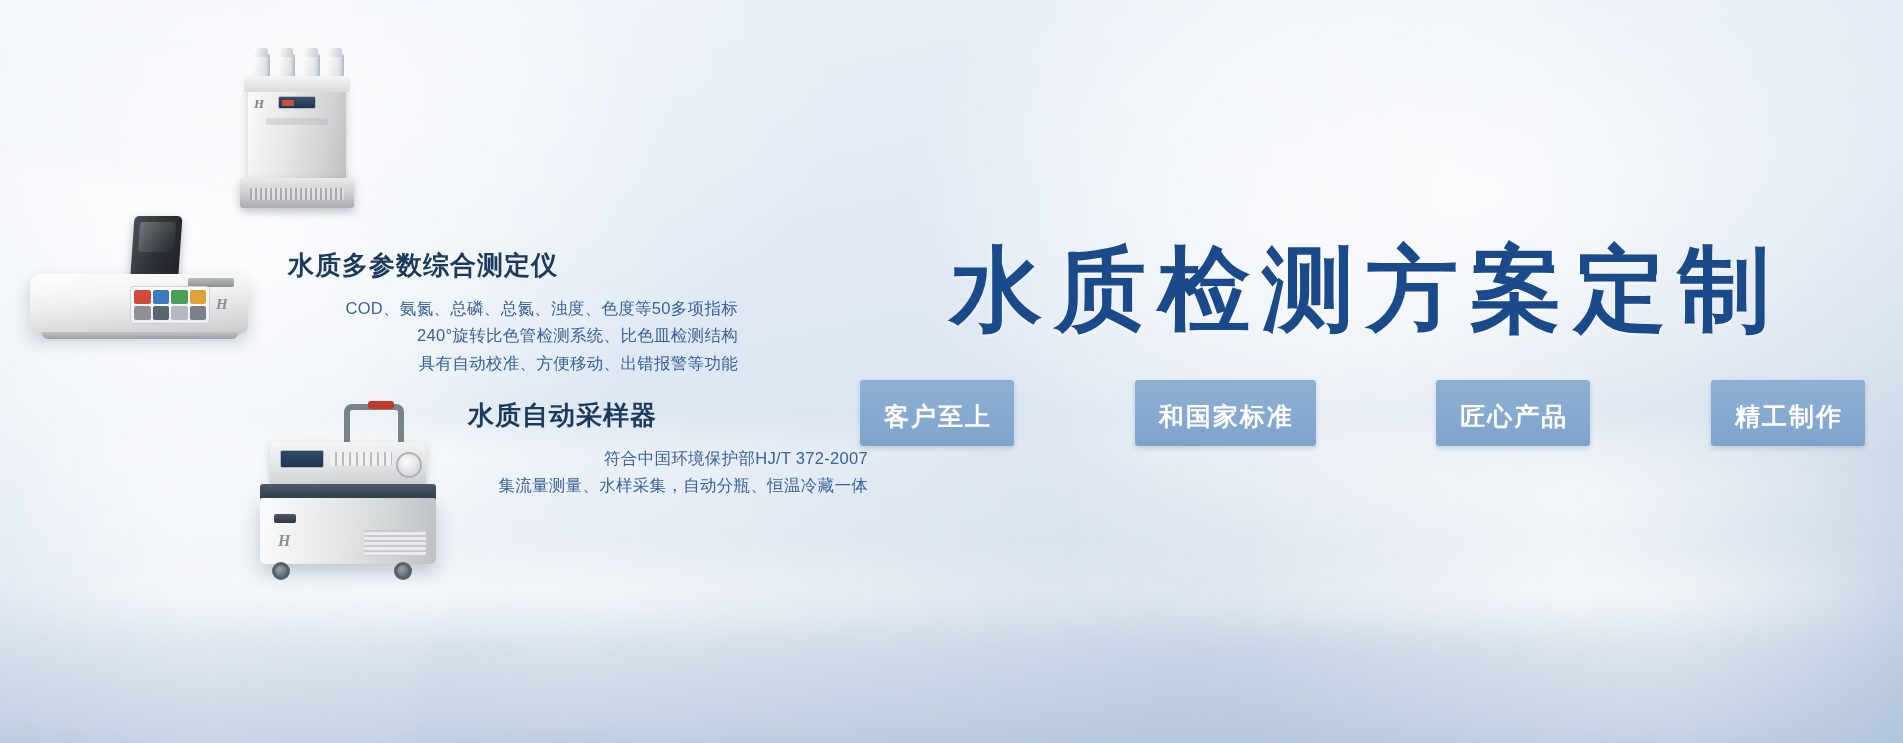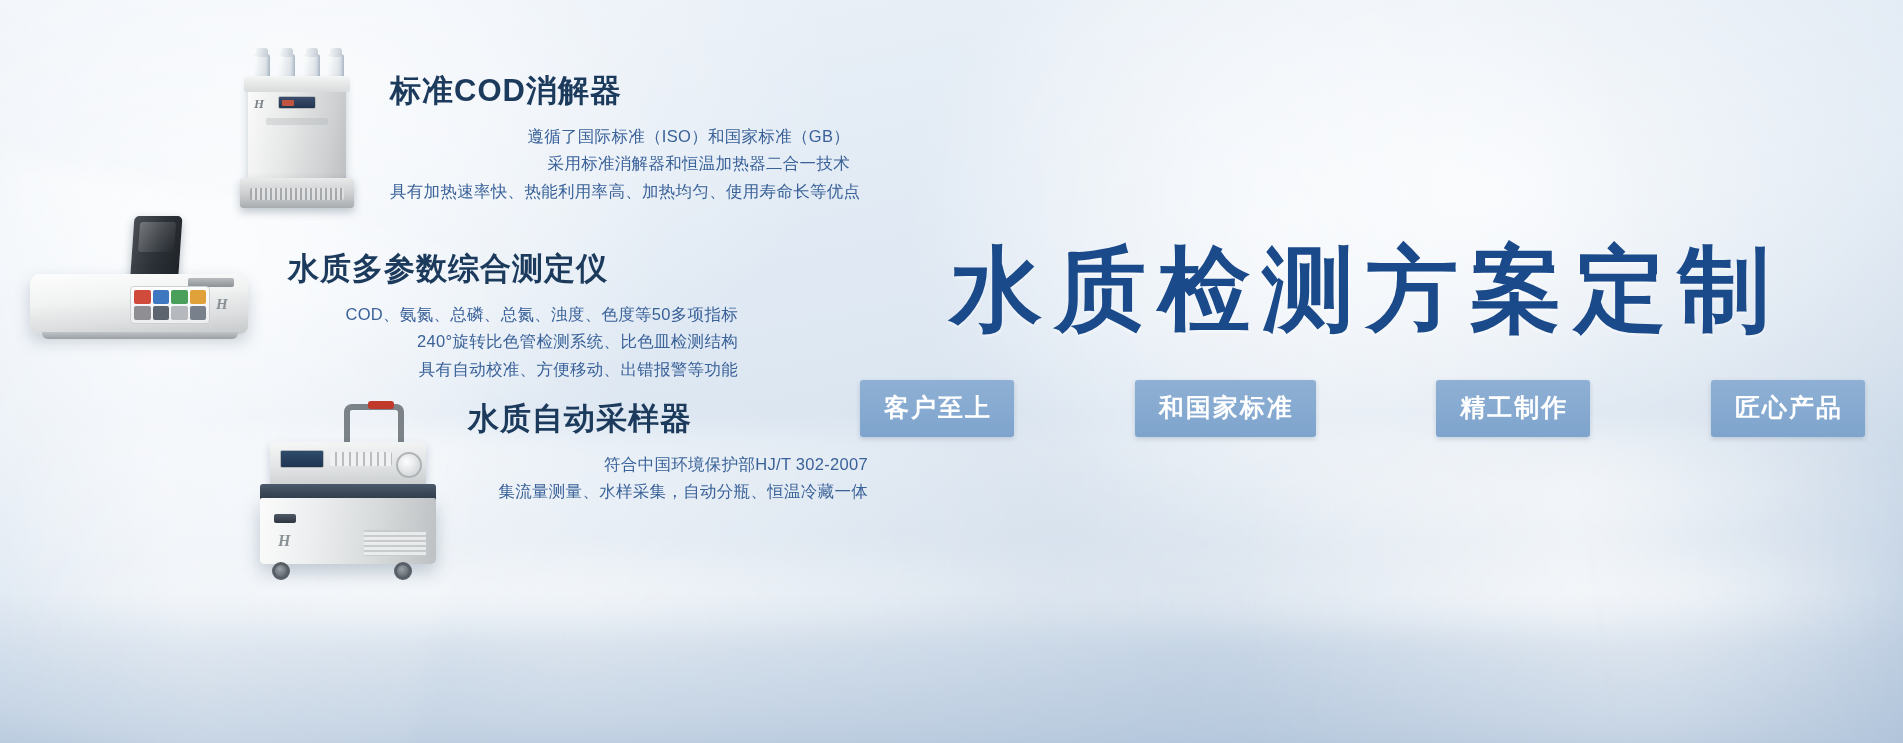--- a/index.html
+++ b/index.html
@@ -58,21 +58,21 @@
     left: 0; bottom: 0; width: 1903px; height: 150px;
     background: linear-gradient(to bottom, rgba(168,190,214,0) 0%, rgba(160,183,209,0.45) 100%);
   }
 
   
   .product { position: absolute; }
   .product-text { position: absolute; }
   .product-title {
     color: #1b3a5c;
     font-weight: bold;
-    font-size: 31px;
+    font-size: 26px;
     letter-spacing: 1px;
     line-height: 1.2;
     white-space: nowrap;
   }
   .product-lines { margin-top: 14px; text-align: right; }
   .product-lines div {
     color: #3a6299;
     font-size: 16.5px;
     line-height: 1.65;
     white-space: nowrap;
@@ -291,21 +291,21 @@
     display: flex;
     justify-content: space-between;
     align-items: center;
   }
   .tag {
     background: linear-gradient(180deg, #8fb0d4 0%, #7ea4cd 100%);
     color: #ffffff;
     font-size: 25px;
     font-weight: bold;
     letter-spacing: 2px;
-    padding: 11px 22px 13px 24px;
+    padding: 20px 22px 13px 24px;
     border-radius: 3px;
     white-space: nowrap;
     box-shadow: 0 2px 5px rgba(60,90,125,0.22);
   }
 </style>
 </head>
 <body>
 
 <div class="banner">
 
@@ -357,48 +357,40 @@
     <div class="pump"></div>
     <div class="band"></div>
     <div class="cabinet"></div>
     <div class="latch"></div>
     <div class="logo-h">H</div>
     <div class="grill"></div>
     <div class="caster c1"></div>
     <div class="caster c2"></div>
   </div>
 
-  <div class="product product-text" id="prod-1">
-    <div class="product-title">标准COD消解器</div>
-    <div class="product-lines">
-      <div>遵循了国际标准（ISO）和国家标准（GB）</div>
-      <div>采用标准消解器和恒温加热器二合一技术</div>
-      <div>具有加热速率快、热能利用率高、加热均匀、使用寿命长等优点</div>
-    </div>
-  </div>
 
   <div class="product product-text" id="prod-2">
     <div class="product-title">水质多参数综合测定仪</div>
     <div class="product-lines">
       <div>COD、氨氮、总磷、总氮、浊度、色度等50多项指标</div>
       <div>240°旋转比色管检测系统、比色皿检测结构</div>
       <div>具有自动校准、方便移动、出错报警等功能</div>
     </div>
   </div>
 
   <div class="product product-text" id="prod-3">
     <div class="product-title">水质自动采样器</div>
     <div class="product-lines">
-      <div>符合中国环境保护部HJ/T 302-2007</div>
+      <div>符合中国环境保护部HJ/T 372-2007</div>
       <div>集流量测量、水样采集，自动分瓶、恒温冷藏一体</div>
     </div>
   </div>
 
   <div class="headline">水质检测方案定制</div>
 
   <div class="tags">
     <div class="tag">客户至上</div>
     <div class="tag">和国家标准</div>
+    <div class="tag">匠心产品</div>
     <div class="tag">精工制作</div>
-    <div class="tag">匠心产品</div>
   </div>
 
 </div>
 
 </body></html>

